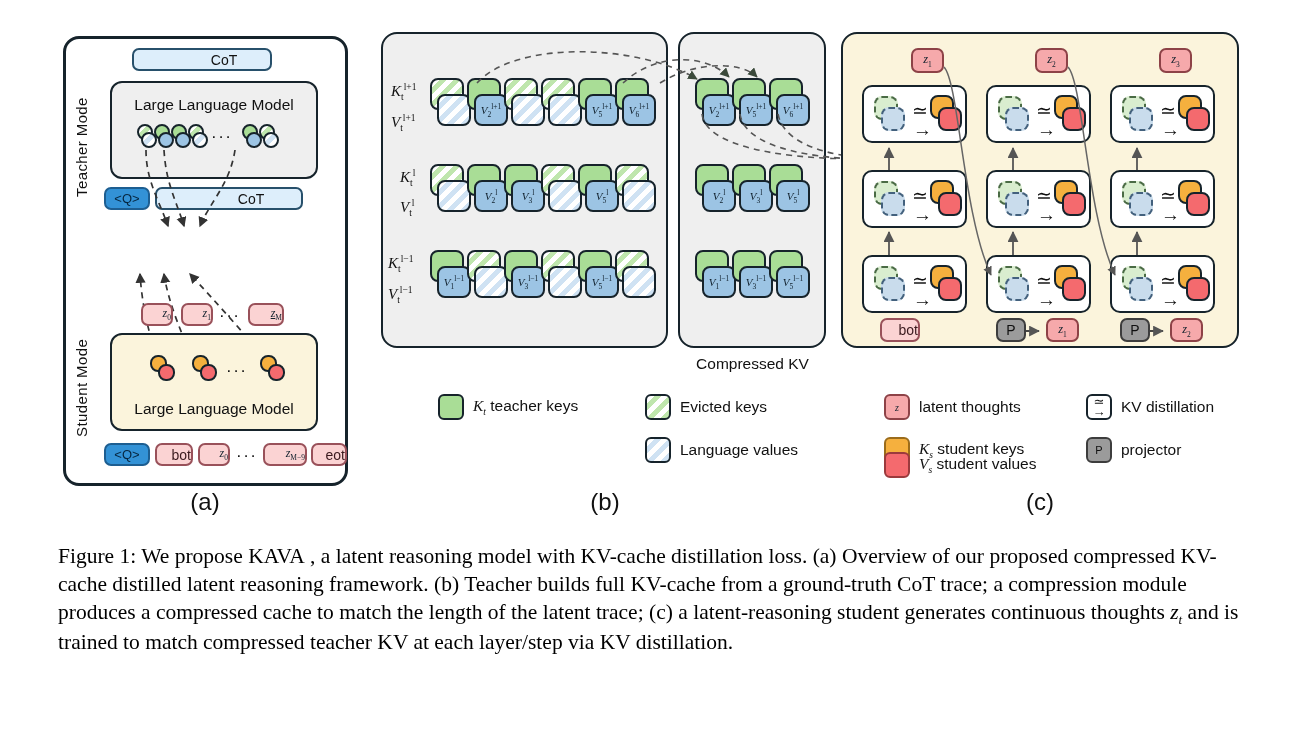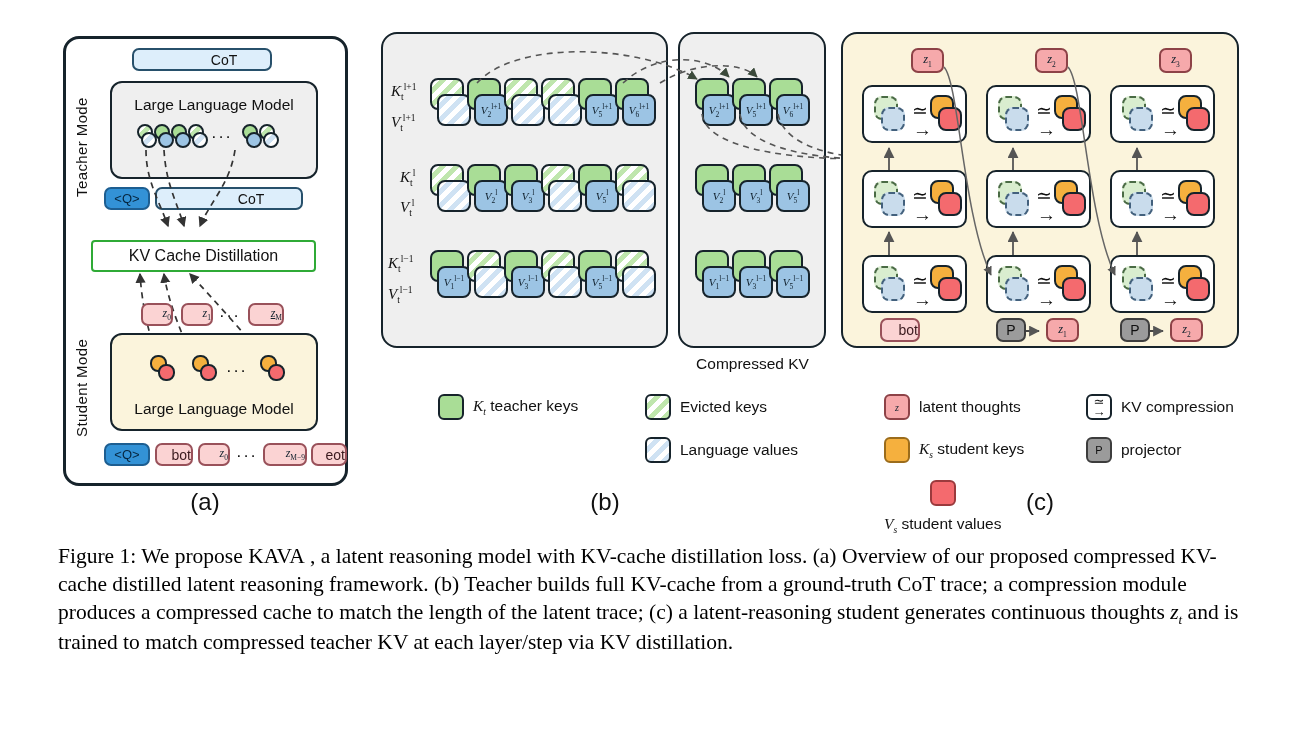--- a/index.html
+++ b/index.html
@@ -127,23 +127,20 @@
     <defs>
       <marker id="ah" markerWidth="7" markerHeight="7" refX="5.2" refY="3" orient="auto">
         <path d="M0,0 L6,3 L0,6 Z" fill="#333"></path>
       </marker>
     </defs>
     <path d="M16,0 C16,30 28,48 38,76" stroke="#333" stroke-width="1.7" fill="none" stroke-dasharray="6,5" marker-end="url(#ah)"></path>
     <path d="M34,0 C36,34 46,50 54,76" stroke="#333" stroke-width="1.7" fill="none" stroke-dasharray="6,5" marker-end="url(#ah)"></path>
     <path d="M105,0 C100,34 80,52 70,76" stroke="#333" stroke-width="1.7" fill="none" stroke-dasharray="6,5" marker-end="url(#ah)"></path>
   </svg>
 
-  <div class="abs kvdist" style="left:91px;top:240px;width:225px;height:32px;">
-    <span>KV Cache Distillation</span>
-  </div>
 
   <svg class="abs" style="left:124px;top:272px;width:200px;height:100px;" viewBox="0 0 200 100">
     <path d="M40,100 C26,72 18,34 16,2" stroke="#333" stroke-width="1.7" fill="none" stroke-dasharray="6,5" marker-end="url(#ah)"></path>
     <path d="M76,100 C60,70 44,30 40,2" stroke="#333" stroke-width="1.7" fill="none" stroke-dasharray="6,5" marker-end="url(#ah)"></path>
     <path d="M152,100 C130,72 90,28 66,2" stroke="#333" stroke-width="1.7" fill="none" stroke-dasharray="6,5" marker-end="url(#ah)"></path>
   </svg>
 
   <div class="abs chip chip-tok" style="left:141px;top:303px;width:32px;height:23px;">
     <span class="tilelabel" style="font-size:12px;">z<sub>0</sub></span>
   </div>
@@ -481,35 +478,35 @@
   <div class="abs legend-row" style="left:884px;top:394px;">
     <div class="legend-sw chip-z" style="background:#f6a9ab;border-color:#8d4247;">
       <span class="tilelabel" style="font-size:10px;">z</span>
     </div>
     <div class="legend-txt">latent thoughts</div>
   </div>
   <div class="abs legend-row" style="left:1086px;top:394px;">
     <div class="legend-sw" style="background:#ffffff;border-color:#16232b;">
       <span class="simarrow" style="font-size:13px;line-height:0.78;text-align:center;">≃<br>→</span>
     </div>
-    <div class="legend-txt">KV compression</div>
+    <div class="legend-txt">KV distillation</div>
   </div>
 
   <div class="abs legend-row" style="left:884px;top:437px;">
     <div class="legend-sw ks" style="border-color:#9b6c1b;"></div>
     <div class="legend-txt"><i>K</i><sub><i>s</i></sub> student keys</div>
   </div>
   <div class="abs legend-row" style="left:1086px;top:437px;">
     <div class="legend-sw chip-proj" style="background:#9b9b9b;border-color:#3d3d3d;">
       <span style="font-size:11px;">P</span>
     </div>
     <div class="legend-txt">projector</div>
   </div>
 
-  <div class="abs legend-row" style="left:884px;top:480px;flex-direction:column;">
+  <div class="abs legend-row" style="left:884px;top:452px;">
     <div class="legend-sw vs" style="border-color:#9b3a3d;"></div>
     <div class="legend-txt"><i>V</i><sub><i>s</i></sub> student values</div>
   </div>
 
   <div class="abs" id="figcaption" style="left:58px;top:543px;width:1185px;">
     <span>Figure 1:</span><span> We propose </span><span class="sc">KAVA</span><span> , a latent reasoning model with KV-cache distillation loss. (a) Overview of our proposed compressed KV-cache distilled latent reasoning framework. (b) Teacher builds full KV-cache from a ground-truth CoT trace; a compression module produces a compressed cache to match the length of the latent trace; (c) a latent-reasoning student generates continuous thoughts </span><i>z</i><sub><i>t</i></sub><span> and is trained to match compressed teacher KV at each layer/step via KV distillation.</span>
   </div>
 
 </div>
 

